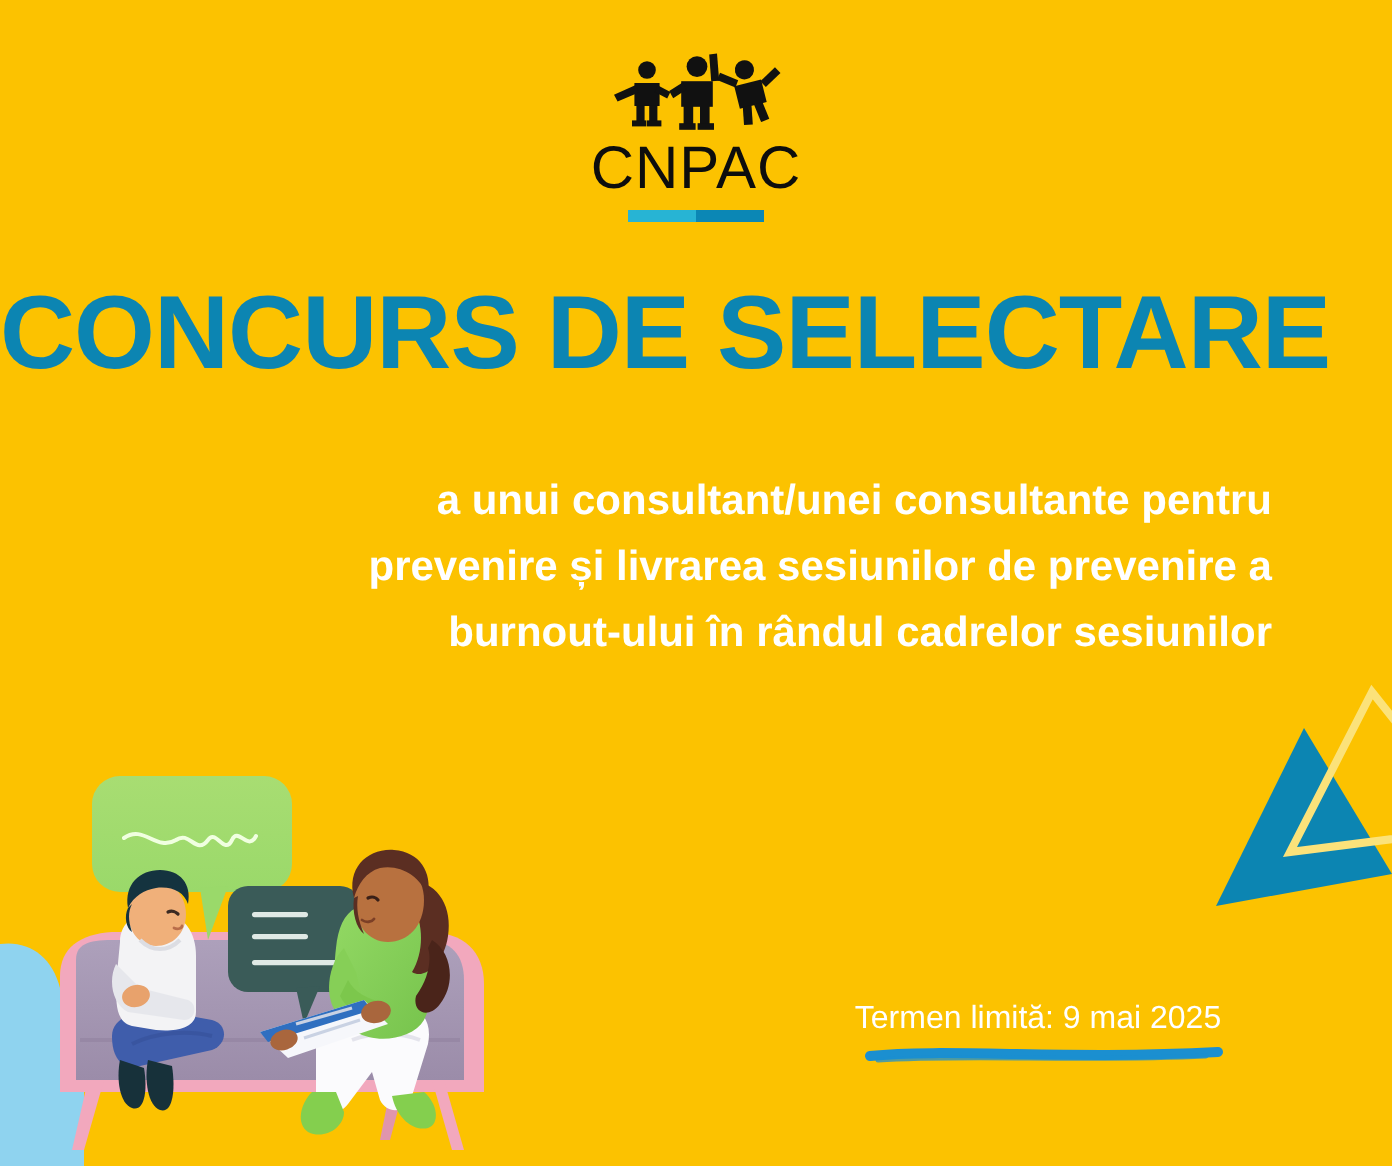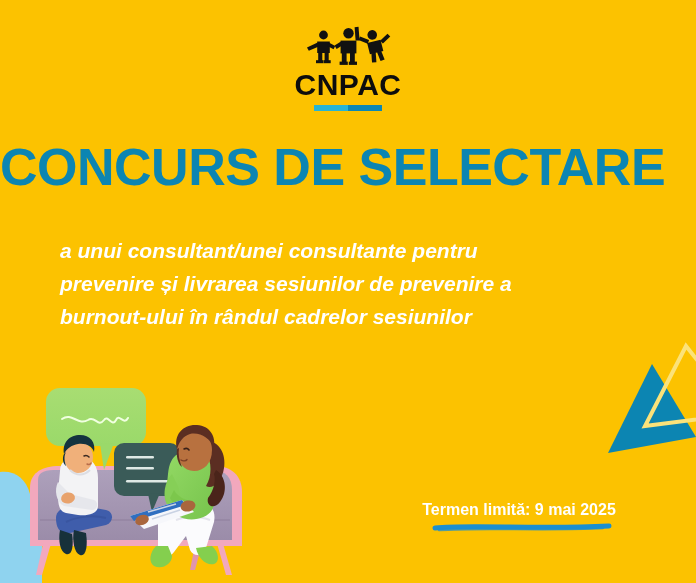--- a/index.html
+++ b/index.html
@@ -32,21 +32,21 @@
     top: 24px;
     left: 0;
     width: 696px;
     text-align: center;
   }
   .logo-kids { display: block; margin: 0 auto; }
   .logo-word {
     display: block;
     margin: 4px auto 0 auto;
     font-size: 30px;
-    font-weight: 700;
+    font-weight: 400;
     letter-spacing: 0.5px;
     color: #0d0d0d;
     line-height: 1;
   }
   .logo-bar {
     display: block;
     margin: 5px auto 0 auto;
     width: 68px;
     height: 6px;
   }
@@ -68,41 +68,40 @@
     line-height: 1.05;
     white-space: nowrap;
   }
 
   
   .subtitle {
     position: absolute;
     top: 234px;
     left: 60px;
     width: 576px;
-    text-align: left;
+    text-align: right;
     color: #ffffff;
     font-size: 21px;
     font-weight: 700;
     line-height: 33px;
-    font-style: italic;
   }
   .subtitle div { white-space: nowrap; }
 
   
   .deadline-wrap {
     position: absolute;
     top: 500px;
     left: 413px;
     width: 212px;
     text-align: center;
   }
   .deadline-text {
     color: #ffffff;
     font-size: 16px;
-    font-weight: 700;
+    font-weight: 400;
     line-height: 20px;
     white-space: nowrap;
   }
   .deadline-underline {
     display: block;
     margin-top: 2px;
   }
 
   
   .illustration {

